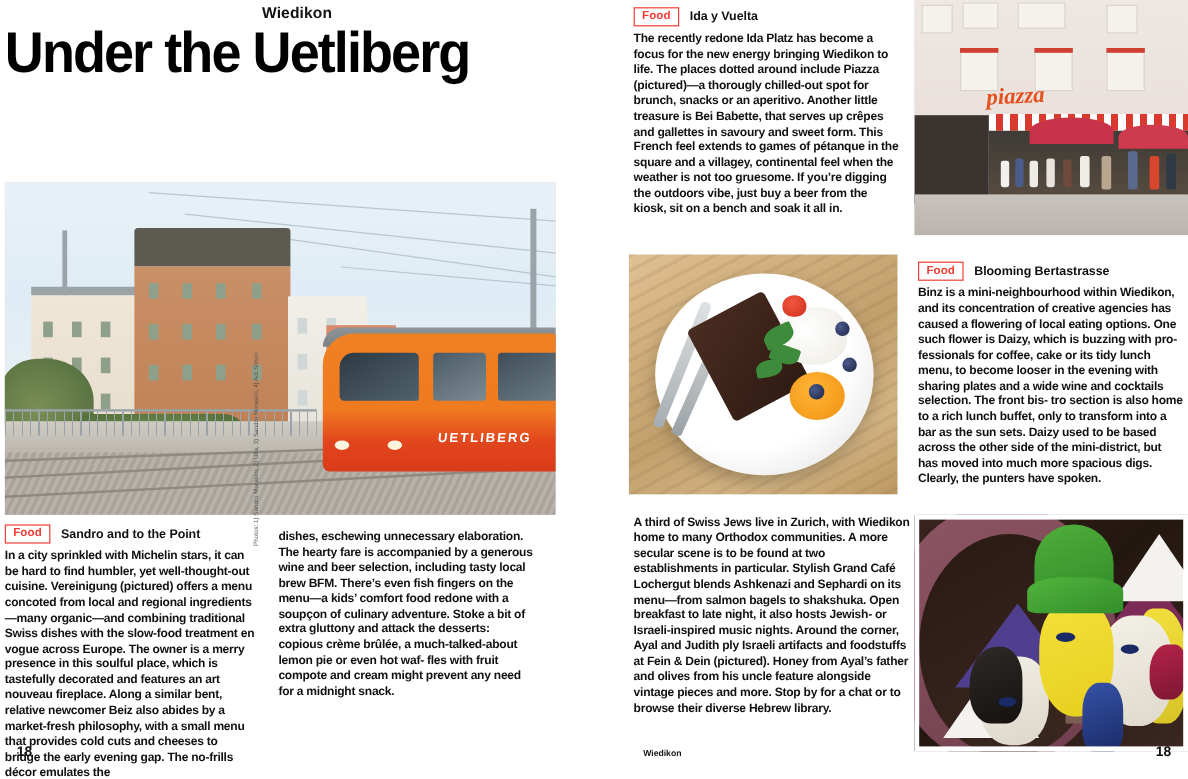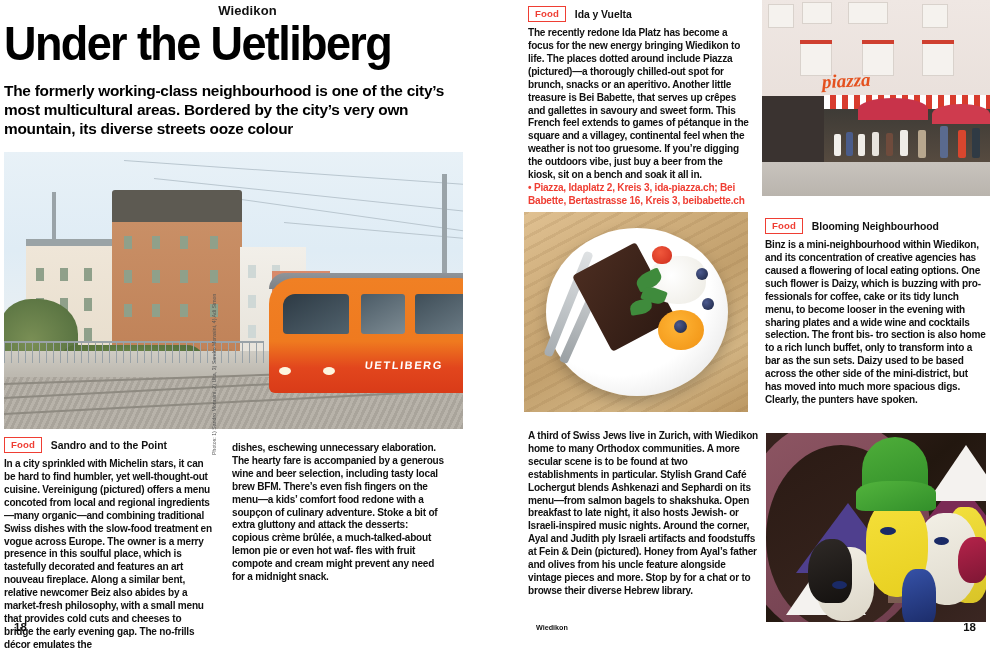--- a/index.html
+++ b/index.html
@@ -221,21 +221,20 @@
 </style>
 </head>
 <body>
 
 <div class="spread">
 
   <div class="page-left">
 
     <div class="kicker">Wiedikon</div>
     <div class="headline">Under the Uetliberg</div>
-    <div class="standfirst">The formerly working-class neighbourhood is one of the city’s most multicultural areas. Bordered by the city’s very own mountain, its diverse streets ooze colour</div>
 
     <div class="photo photo-train">
       <div class="sky"></div>
       <div class="wire" style="left:120px; top:8px; width:360px; transform:rotate(4deg);"></div>
       <div class="wire" style="left:150px; top:26px; width:320px; transform:rotate(6deg);"></div>
       <div class="wire" style="left:230px; top:46px; width:240px; transform:rotate(8deg);"></div>
       <div class="wire" style="left:280px; top:70px; width:190px; transform:rotate(5deg);"></div>
       <div style="position:absolute;left:438px;top:22px;width:5px;height:120px;background:#9aa3a8;"></div>
       <div style="position:absolute;left:48px;top:40px;width:4px;height:170px;background:#9aa3a8;"></div>
 
@@ -394,27 +393,26 @@
     <div class="ar-eye" style="left:70px;top:152px;width:15px;height:8px;"></div>
     <div class="ar-frame"></div>
   </div>
 
   <div class="artblock col-r1">
     <div class="head-row">
       <span class="badge">Food</span>
       <span class="arttitle">Ida y Vuelta</span>
     </div>
     <div class="body">The recently redone Ida Platz has become a focus for the new energy bringing Wiedikon to life. The places dotted around include Piazza (pictured)—a thorougly chilled-out spot for brunch, snacks or an aperitivo. Another little treasure is Bei Babette, that serves up crêpes and gallettes in savoury and sweet form. This French feel extends to games of pétanque in the square and a villagey, continental feel when the weather is not too gruesome. If you’re digging the outdoors vibe, just buy a beer from the kiosk, sit on a bench and soak it all in.</div>
-    <div class="body ref">• Piazza, Idaplatz 2, Kreis 3, ida-piazza.ch; Bei Babette, Bertastrasse 16, Kreis 3, beibabette.ch</div>
   </div>
 
   <div class="artblock col-r2">
     <div class="head-row">
       <span class="badge">Food</span>
-      <span class="arttitle">Blooming Neighbourhood</span>
+      <span class="arttitle">Blooming Bertastrasse</span>
     </div>
     <div class="body">Binz is a mini-neighbourhood within Wiedikon, and its concentration of creative agencies has caused a flowering of local eating options. One such flower is Daizy, which is buzzing with pro- fessionals for coffee, cake or its tidy lunch menu, to become looser in the evening with sharing plates and a wide wine and cocktails selection. The front bis- tro section is also home to a rich lunch buffet, only to transform into a bar as the sun sets. Daizy used to be based across the other side of the mini-district, but has moved into much more spacious digs. Clearly, the punters have spoken.</div>
   </div>
 
   <div class="artblock col-r3">
     <div class="body">A third of Swiss Jews live in Zurich, with Wiedikon home to many Orthodox communities. A more secular scene is to be found at two establishments in particular. Stylish Grand Café Lochergut blends Ashkenazi and Sephardi on its menu—from salmon bagels to shakshuka. Open breakfast to late night, it also hosts Jewish- or Israeli-inspired music nights. Around the corner, Ayal and Judith ply Israeli artifacts and foodstuffs at Fein &amp; Dein (pictured). Honey from Ayal’s father and olives from his uncle feature alongside vintage pieces and more. Stop by for a chat or to browse their diverse Hebrew library.</div>
   </div>
 
   <div class="running">Wiedikon</div>
   <div class="folio folio-right">18</div>

